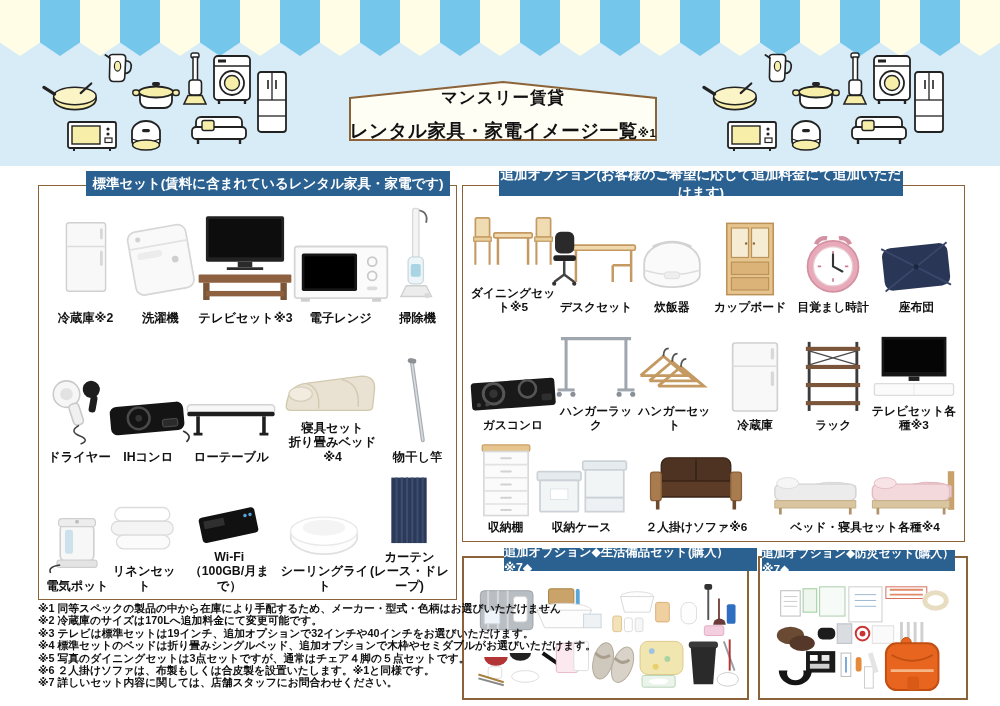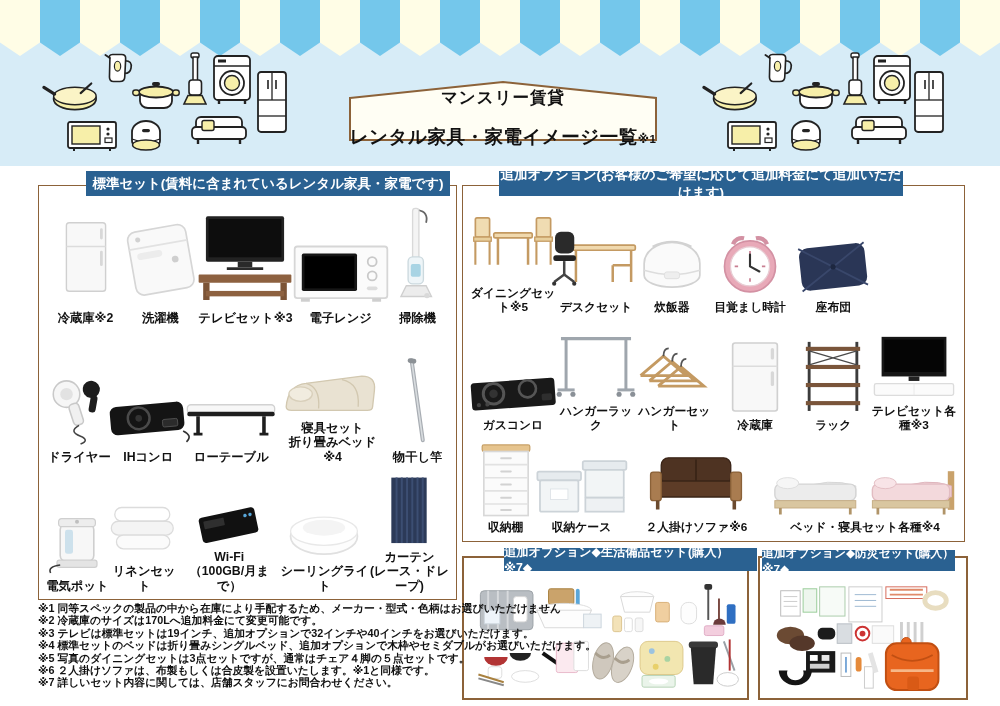--- a/index.html
+++ b/index.html
@@ -8,21 +8,21 @@
   
   .band{position:absolute;left:0;top:0;width:1000px;height:166px;background:#D7ECF7;}
   .awning{position:absolute;left:0;top:0;width:1000px;height:56px;display:flex;}
   .stripe{flex:1 0 auto;height:56px;clip-path:polygon(0 0,100% 0,100% 76%,50% 100%,0 76%);}
   .sb{background:#74C7EB;} .sc{background:#FFFDE6;}
   .hic{position:absolute;}
   
   .plaque{position:absolute;left:347px;top:79px;width:312px;height:64px;}
   .plaque-text{position:absolute;left:0;top:8px;width:100%;text-align:center;}
   .pt1{font-size:16.5px;font-weight:700;letter-spacing:1px;}
-  .pt2{font-size:18.5px;font-weight:700;letter-spacing:.5px;margin-top:15px;}
+  .pt2{font-size:18.5px;font-weight:700;letter-spacing:.5px;margin-top:9px;}
   .pt-note{font-size:11.5px;font-weight:700;}
   
   .panel{position:absolute;border:1.5px solid #8C6239;background:#fff;}
   .panel-left{left:38px;top:185px;width:417px;height:413px;}
   .panel-right{left:462px;top:185px;width:501px;height:355px;}
   .bar{position:absolute;background:#2A6191;color:#fff;font-weight:700;text-align:center;
        display:flex;align-items:center;justify-content:center;}
   .bar-left{left:86px;top:171px;width:364px;height:25px;font-size:13.5px;}
   .bar-right{left:499px;top:171px;width:404px;height:25px;font-size:13.5px;}
   .grid{position:absolute;left:6px;right:6px;top:16px;bottom:6px;display:flex;flex-direction:column;justify-content:space-between;}
@@ -443,20 +443,34 @@
         <div class="cell" style="width:15%">
           <div class="thumb" style="height:82px">
             <svg viewBox="0 0 90 70" width="76" height="64">
                 <path d="M22 12 q23-11 46 0" fill="none" stroke="#d2d2d2" stroke-width="2.5"></path>
                 <path d="M12 32 a33 25 0 0 1 66 0 v14 a33 14 0 0 1-66 0 z" fill="#fafafa" stroke="#d2d2d2" stroke-width="2"></path>
                 <path d="M12 40 q33 10 66 0" fill="none" stroke="#ddd" stroke-width="2"></path>
                 <rect x="36" y="42" width="18" height="8" rx="3" fill="#eee" stroke="#ddd"></rect>
               </svg>
           </div>
             <div class="lbl lbl-sm">炊飯器</div>
+        </div>
+        <div class="cell" style="width:17%">
+          <div class="thumb" style="height:82px">
+            <svg viewBox="0 0 80 100" width="62" height="78">
+                <rect x="10" y="4" width="60" height="92" fill="#e6c48e" stroke="#bb9258" stroke-width="2"></rect>
+                <rect x="16" y="10" width="22" height="38" fill="#f6ecd4" stroke="#bb9258" stroke-width="1.5"></rect>
+                <rect x="42" y="10" width="22" height="38" fill="#f6ecd4" stroke="#bb9258" stroke-width="1.5"></rect>
+                <rect x="16" y="54" width="48" height="16" fill="#dbb277" stroke="#bb9258" stroke-width="1.5"></rect>
+                <rect x="16" y="74" width="48" height="16" fill="#dbb277" stroke="#bb9258" stroke-width="1.5"></rect>
+                <circle cx="35" cy="30" r="1.6" fill="#8a6a3a"></circle>
+                <circle cx="45" cy="30" r="1.6" fill="#8a6a3a"></circle>
+              </svg>
+          </div>
+            <div class="lbl lbl-sm">カップボード</div>
         </div>
         <div class="cell" style="width:17%">
           <div class="thumb" style="height:82px">
             <svg viewBox="0 0 80 80" width="68" height="70">
                 <path d="M20 18 a11 11 0 0 1 13-7 M60 18 a11 11 0 0 0-13-7" stroke="#d391a3" stroke-width="5" fill="none"></path>
                 <circle cx="40" cy="44" r="30" fill="#e8a9b8" stroke="#d391a3" stroke-width="2"></circle>
                 <circle cx="40" cy="44" r="23" fill="#fff" stroke="#e8cdd4" stroke-width="1.5"></circle>
                 <path d="M40 26 v4 M40 62 v-4 M22 44 h4 M58 44 h-4" stroke="#c97f92" stroke-width="2"></path>
                 <path d="M40 44 V30 M40 44 L51 50" stroke="#333" stroke-width="2.5" stroke-linecap="round"></path>
               </svg>

